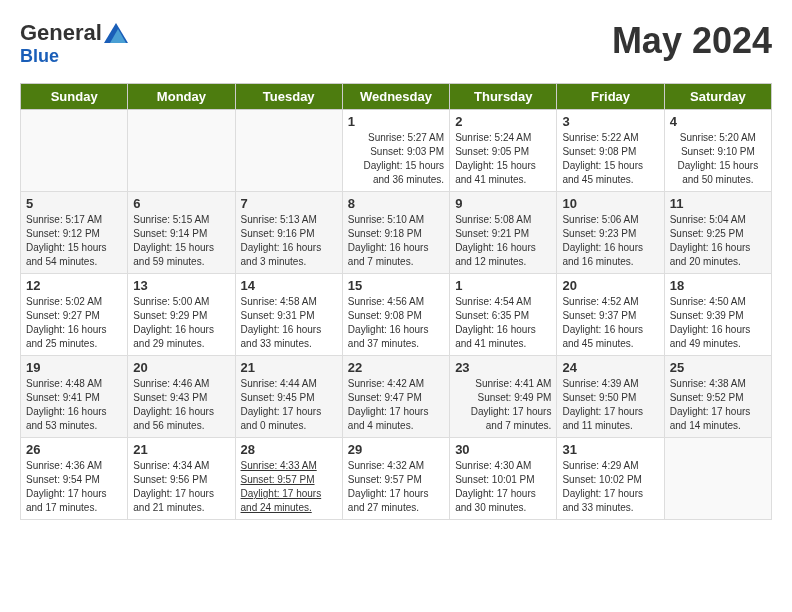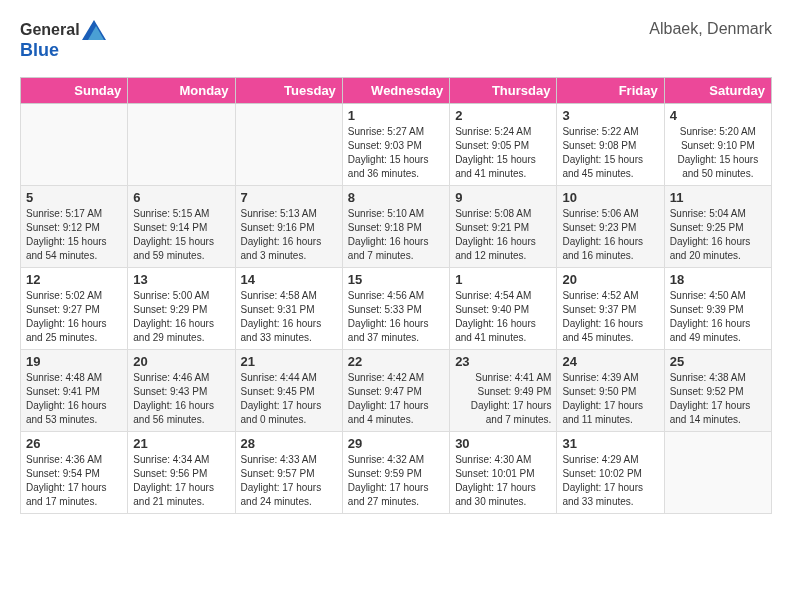--- a/index.html
+++ b/index.html
@@ -19,21 +19,21 @@
     .logo {
       display: flex;
       flex-direction: column;
       align-items: flex-start;
     }
     .logo-text {
       display: flex;
       align-items: center;
     }
     .logo-general {
-      font-size: 16px;
+      font-size: 22px;
       font-weight: bold;
       color: #333;
     }
     .logo-blue {
       font-size: 18px;
       font-weight: bold;
       color: #1a5eb8;
     }
     .logo-icon {
       width: 24px;
@@ -50,23 +50,23 @@
     }
     .location-title {
       font-size: 16px;
       color: #555;
     }
     .calendar {
       width: 100%;
       border-collapse: collapse;
     }
     .calendar th {
-      background: #ec4899;
+      background: #4d7c0f;
       color: white;
-      text-align: right;
+      text-align: center;
       padding: 5px 6px;
       font-size: 13px;
       font-weight: bold;
       border: 1px solid #ccc;
     }
     .calendar td {
       vertical-align: top;
       padding: 4px 5px;
       border: 1px solid #ddd;
       width: calc(100% / 7);
@@ -102,21 +102,21 @@
     <div class="logo-text">
       <span class="logo-general">General</span>
       <svg class="logo-icon" viewBox="0 0 24 20" xmlns="http://www.w3.org/2000/svg">
         <polygon points="0,20 12,0 24,20" fill="#1a5eb8"></polygon>
         <polygon points="6,20 14,6 22,20" fill="#4a9fd4"></polygon>
       </svg>
     </div>
     <span class="logo-blue">Blue</span>
   </div>
   <div class="title-block">
-    <div class="location-title">Albaek, Denmark</div>
+    <div class="month-title">May 2024</div>
   </div>
 </div>
 
 <table class="calendar">
   <thead>
     <tr>
       <th>Sunday</th>
       <th>Monday</th>
       <th>Tuesday</th>
       <th>Wednesday</th>
@@ -125,21 +125,21 @@
       <th>Saturday</th>
     </tr>
   </thead>
   <tbody id="calendar-body">
   <tr>
         <td class="empty"></td>
         <td class="empty"></td>
         <td class="empty"></td>
         <td>
           <span class="day-number">1</span>
-          <div class="day-info" style="white-space: pre-line;">Sunrise: 5:27 AM
+          <div class="day-info" style="white-space: pre-line; text-align: right;">Sunrise: 5:27 AM
 Sunset: 9:03 PM
 Daylight: 15 hours
 and 36 minutes.</div>
         </td>
         <td>
           <span class="day-number">2</span>
           <div class="day-info" style="white-space: pre-line;">Sunrise: 5:24 AM
 Sunset: 9:05 PM
 Daylight: 15 hours
 and 41 minutes.</div>
@@ -228,28 +228,28 @@
         <td>
           <span class="day-number">14</span>
           <div class="day-info" style="white-space: pre-line;">Sunrise: 4:58 AM
 Sunset: 9:31 PM
 Daylight: 16 hours
 and 33 minutes.</div>
         </td>
         <td>
           <span class="day-number">15</span>
           <div class="day-info" style="white-space: pre-line;">Sunrise: 4:56 AM
-Sunset: 5:33 PM
+Sunset: 9:08 PM
 Daylight: 16 hours
 and 37 minutes.</div>
         </td>
         <td>
           <span class="day-number">1</span>
           <div class="day-info" style="white-space: pre-line;">Sunrise: 4:54 AM
-Sunset: 9:40 PM
+Sunset: 6:35 PM
 Daylight: 16 hours
 and 41 minutes.</div>
         </td>
         <td>
           <span class="day-number">20</span>
           <div class="day-info" style="white-space: pre-line;">Sunrise: 4:52 AM
 Sunset: 9:37 PM
 Daylight: 16 hours
 and 45 minutes.</div>
         </td>
@@ -322,29 +322,29 @@
         </td>
         <td>
           <span class="day-number">21</span>
           <div class="day-info" style="white-space: pre-line;">Sunrise: 4:34 AM
 Sunset: 9:56 PM
 Daylight: 17 hours
 and 21 minutes.</div>
         </td>
         <td>
           <span class="day-number">28</span>
-          <div class="day-info" style="white-space: pre-line;">Sunrise: 4:33 AM
+          <div class="day-info" style="white-space: pre-line; text-decoration: underline;">Sunrise: 4:33 AM
 Sunset: 9:57 PM
 Daylight: 17 hours
 and 24 minutes.</div>
         </td>
         <td>
           <span class="day-number">29</span>
           <div class="day-info" style="white-space: pre-line;">Sunrise: 4:32 AM
-Sunset: 9:59 PM
+Sunset: 9:57 PM
 Daylight: 17 hours
 and 27 minutes.</div>
         </td>
         <td>
           <span class="day-number">30</span>
           <div class="day-info" style="white-space: pre-line;">Sunrise: 4:30 AM
 Sunset: 10:01 PM
 Daylight: 17 hours
 and 30 minutes.</div>
         </td>

